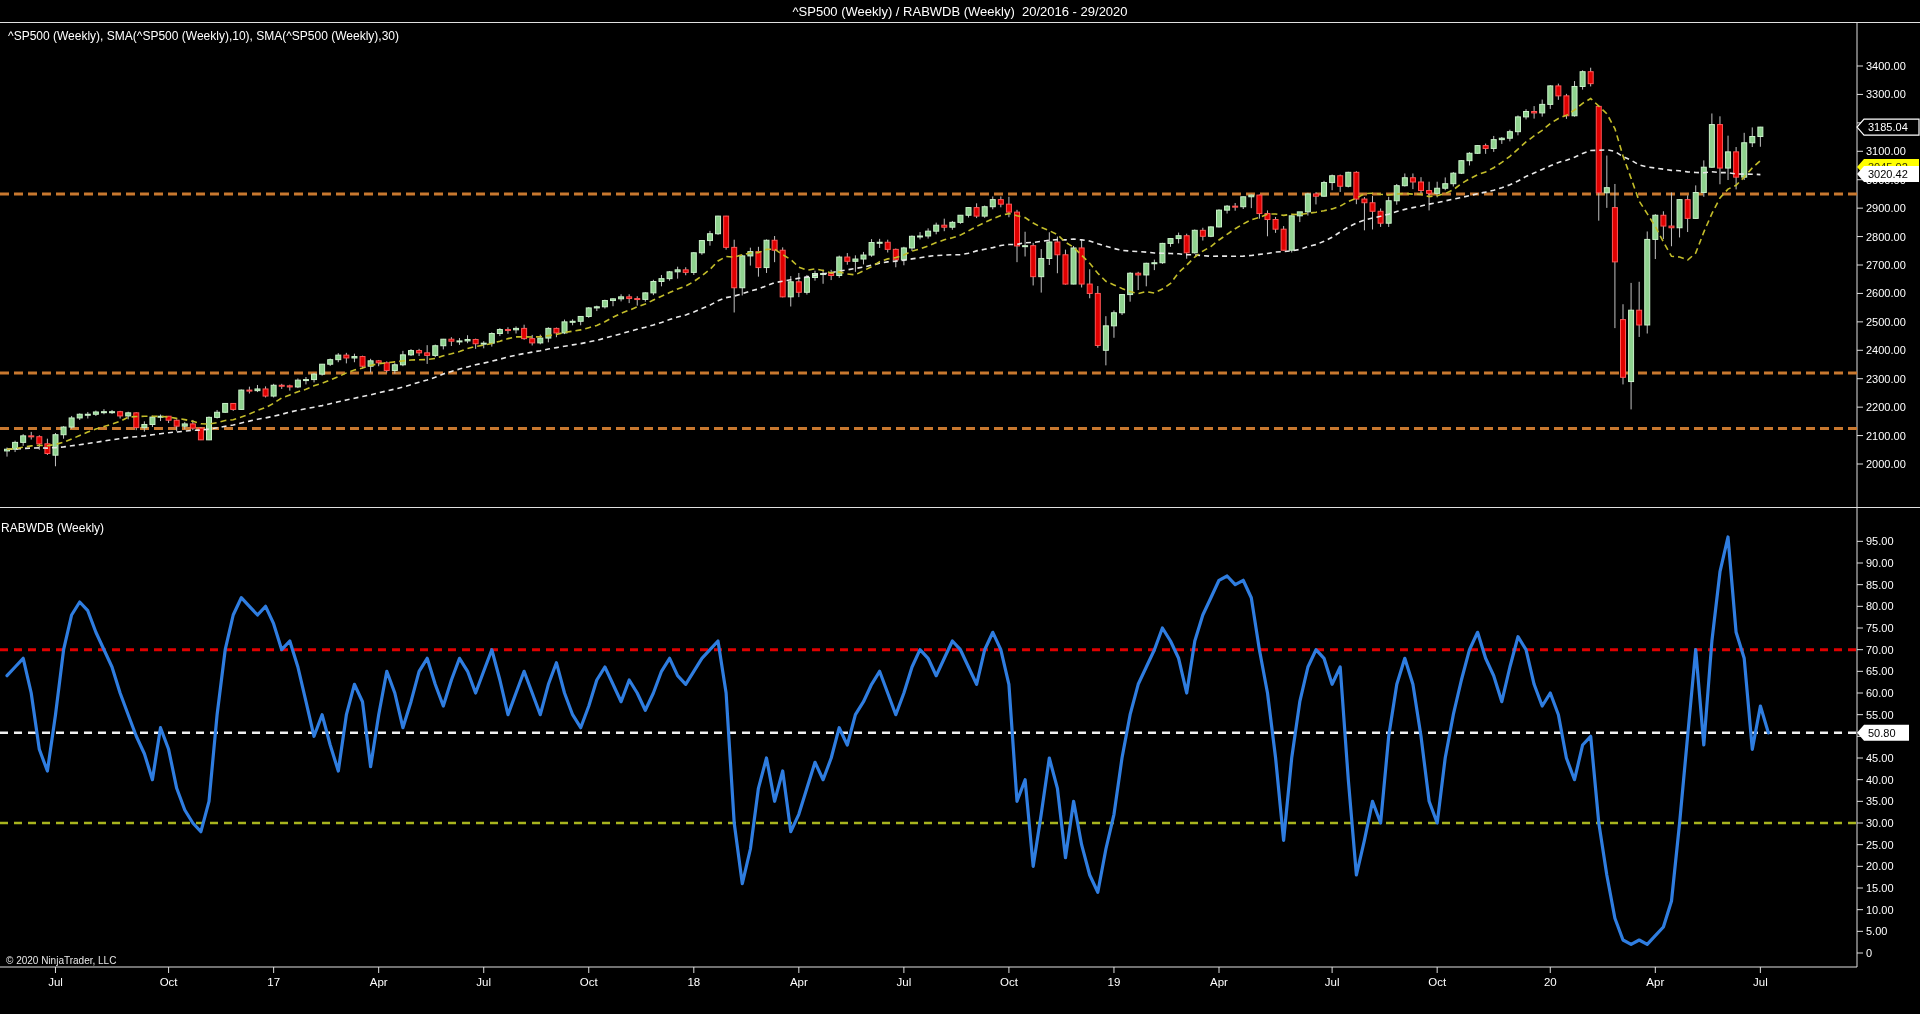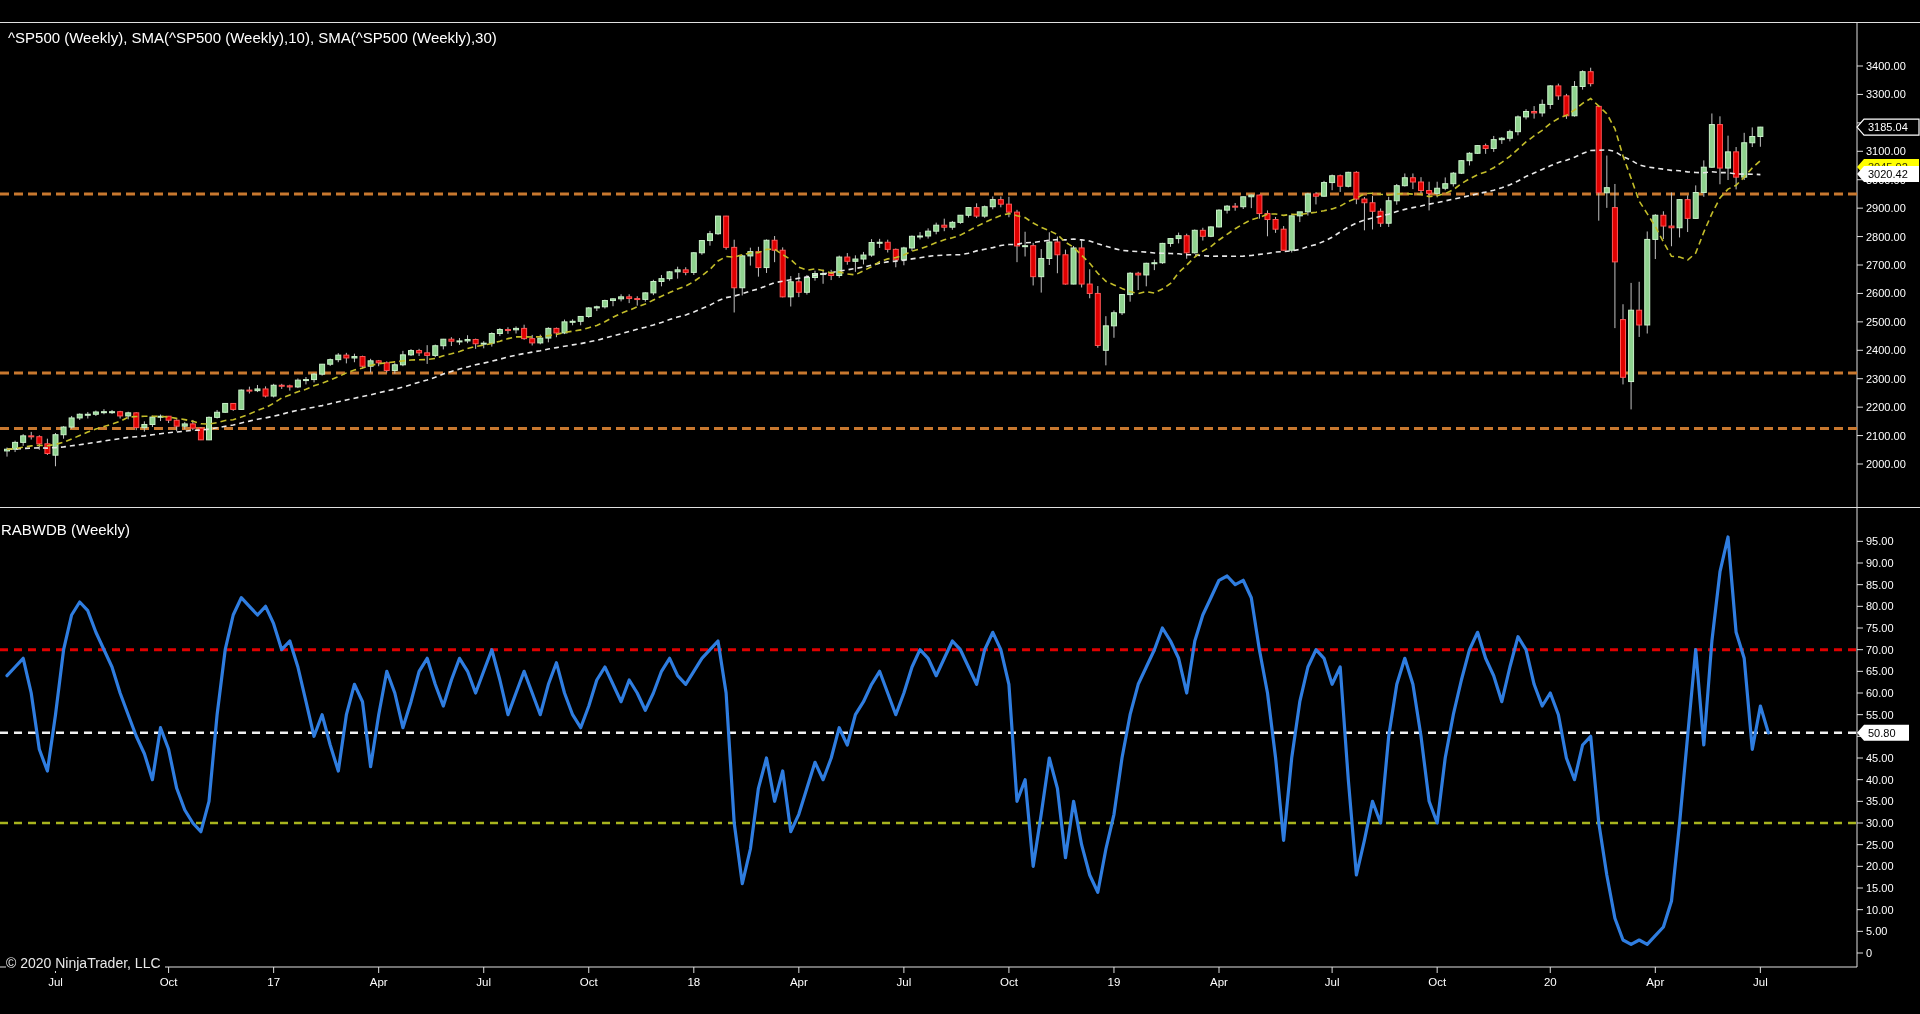--- a/index.html
+++ b/index.html
@@ -1,31 +1,34 @@
 <!DOCTYPE html>
 <html><head>
 <meta charset="utf-8">
 <style>
   html,body{margin:0;padding:0;background:#000;}
   .window{position:relative;width:1920px;height:1014px;background:#000;overflow:hidden;
           font-family:"Liberation Sans",sans-serif;}
   .title-bar{position:absolute;left:0;top:0;width:1920px;height:22px;background:#000;
              display:flex;align-items:center;justify-content:center;}
   .title-bar span{color:#fff;font-size:13px;white-space:pre;}
-  .panel-label{position:absolute;color:#fff;font-size:15px;white-space:pre;}
+  .panel-label{position:absolute;color:#fff;font-size:12px;white-space:pre;}
   #price-label{left:8px;top:29px;}
   #osc-label{left:1px;top:521px;}
-  #copyright{left:6px;top:955px;font-size:14px;color:#e8e8e8;background:#000;padding-right:4px;z-index:5;}
+  #copyright{left:6px;top:955px;font-size:10px;color:#e8e8e8;background:#000;padding-right:4px;z-index:5;}
   svg{position:absolute;left:0;top:0;}
   svg text{font-family:"Liberation Sans",sans-serif;}
 </style>
 </head>
 <body>
 
 <div class="window">
+  <div class="title-bar">
+    <span>^SP500 (Weekly) / RABWDB (Weekly)  20/2016 - 29/2020</span>
+  </div>
   <svg id="chart-svg" width="1920" height="1014">
       <g stroke="#e0e0e0" stroke-width="1">
         <line x1="0" y1="22.5" x2="1920" y2="22.5"></line>
         <line x1="0" y1="507.5" x2="1920" y2="507.5"></line>
         <line x1="0" y1="967" x2="1857" y2="967"></line>
         <line x1="1857" y1="23" x2="1857" y2="967"></line>
       </g>
       <g>
         <line x1="0" y1="193.93400000000003" x2="1857" y2="193.93400000000003" stroke="#c8782f" stroke-width="3" stroke-dasharray="9 5"></line>
         <line x1="0" y1="373.0304" x2="1857" y2="373.0304" stroke="#c8782f" stroke-width="3" stroke-dasharray="9 5"></line>

